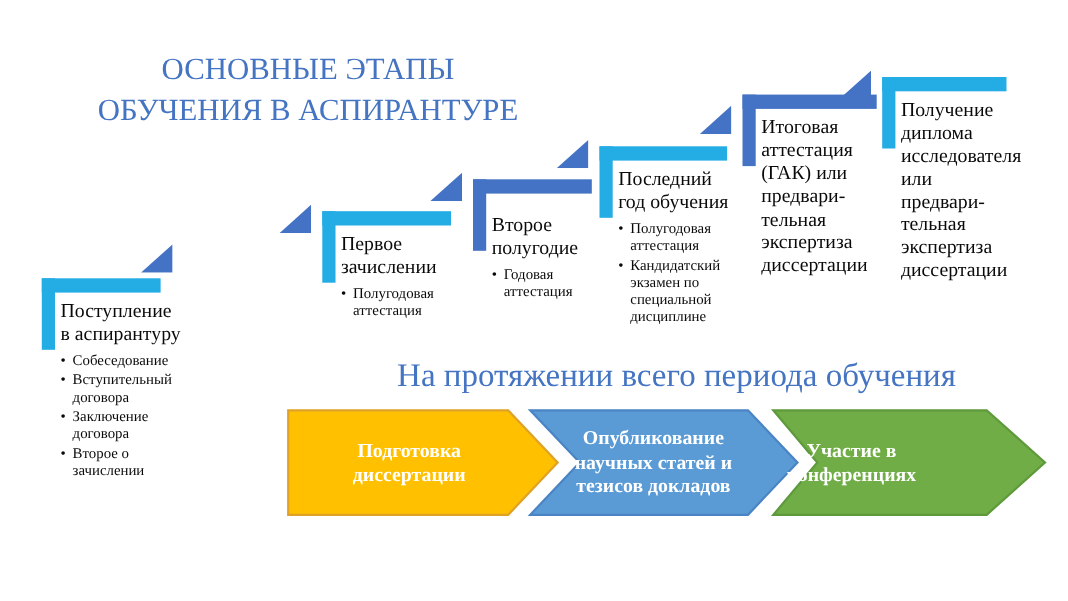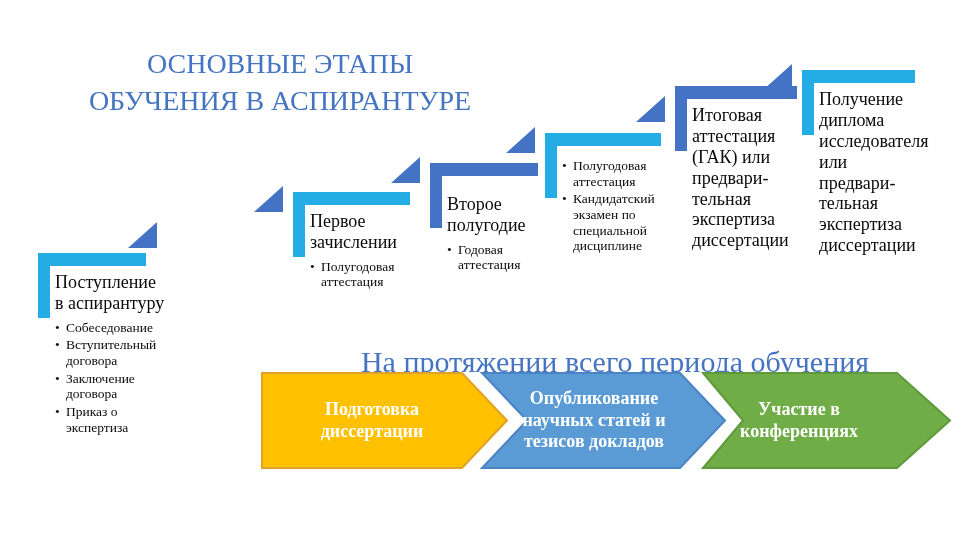--- a/index.html
+++ b/index.html
@@ -14,52 +14,52 @@
   .step{position:absolute;}
   .bar-top{position:absolute;left:0;top:0;height:13px;}
   .bar-left{position:absolute;left:0;top:0;width:12px;height:65px;}
   .step-body{position:relative;padding:19px 0 0 17px;color:#0a0a0a;}
   .step-title{font-weight:normal;font-size:18px;line-height:1.16;}
   .bullets{margin-top:6px;}
   .bullet{position:relative;padding-left:11px;margin-top:2px;font-size:13.5px;line-height:1.16;}
   .bm{position:absolute;left:0;top:0;}
   .tri{position:absolute;width:29px;height:26px;clip-path:polygon(100% 0,100% 100%,0 100%);}
   .section-heading{
-    position:absolute;left:265px;top:344px;width:700px;
+    position:absolute;left:265px;top:324px;width:700px;
     font-size:30px;line-height:1.2;text-align:center;margin:0;font-weight:normal;
   }
   .arrows-svg{position:absolute;left:260px;top:371px;width:695px;height:99px;}
   .arrow-label{
     position:absolute;top:373px;height:95px;display:flex;align-items:center;justify-content:center;
     text-align:center;color:#ffffff;font-weight:bold;font-size:18px;line-height:1.22;
   }
   .lbl-1{left:288px;width:168px;}
   .lbl-2{left:506px;width:176px;}
-  .lbl-3{left:713px;width:172px;}
+  .lbl-3{left:688px;width:172px;}
 </style>
 </head>
 <body>
 
 <div class="slide">
 
   <h1 class="main-title" style="color: rgb(68, 116, 194);">
     <span>ОСНОВНЫЕ ЭТАПЫ</span><br>
     <span>ОБУЧЕНИЯ В АСПИРАНТУРЕ</span>
   </h1>
 
   <div class="step" style="left:38px;top:253px;">
     <div class="bar-top" style="width: 108px; background: rgb(36, 172, 228);"></div>
     <div class="bar-left" style="background: rgb(36, 172, 228);"></div>
     <div class="step-body" style="width:112px;">
       <div class="step-title">Поступление в аспирантуру</div>
       <div class="bullets">
         <div class="bullet"><span class="bm">•</span><span>Собеседование</span></div>
         <div class="bullet"><span class="bm">•</span><span>Вступительный договора</span></div>
         <div class="bullet"><span class="bm">•</span><span>Заключение договора</span></div>
-        <div class="bullet"><span class="bm">•</span><span>Приказ о экспертиза</span></div>
+        <div class="bullet"><span class="bm">•</span><span>Второе о зачислении</span></div>
       </div>
     </div>
   </div>
 
   <div class="tri" style="left: 128px; top: 222px; background: rgb(68, 114, 196);"></div>
 
   <div class="tri" style="left: 254px; top: 186px; background: rgb(68, 114, 196);"></div>
   <div class="step" style="left:293px;top:192px;">
     <div class="bar-top" style="width: 117px; background: rgb(36, 172, 228);"></div>
     <div class="bar-left" style="background: rgb(36, 172, 228);"></div>
@@ -81,20 +81,21 @@
         <div class="bullet"><span class="bm">•</span><span>Годовая аттестация</span></div>
       </div>
     </div>
   </div>
 
   <div class="tri" style="left: 506px; top: 127px; background: rgb(68, 114, 196);"></div>
   <div class="step" style="left:545px;top:133px;">
     <div class="bar-top" style="width: 116px; background: rgb(36, 172, 228);"></div>
     <div class="bar-left" style="background: rgb(36, 172, 228);"></div>
     <div class="step-body" style="width:104px;">
+      <div class="step-title">Последний год обучения</div>
       <div class="bullets">
         <div class="bullet"><span class="bm">•</span><span>Полугодовая аттестация</span></div>
         <div class="bullet"><span class="bm">•</span><span>Кандидатский экзамен по специальной дисциплине</span></div>
       </div>
     </div>
   </div>
 
   <div class="tri" style="left: 636px; top: 96px; background: rgb(68, 114, 196);"></div>
   <div class="step" style="left:675px;top:86px;">
     <div class="bar-top" style="width: 122px; background: rgb(68, 114, 196);"></div>

